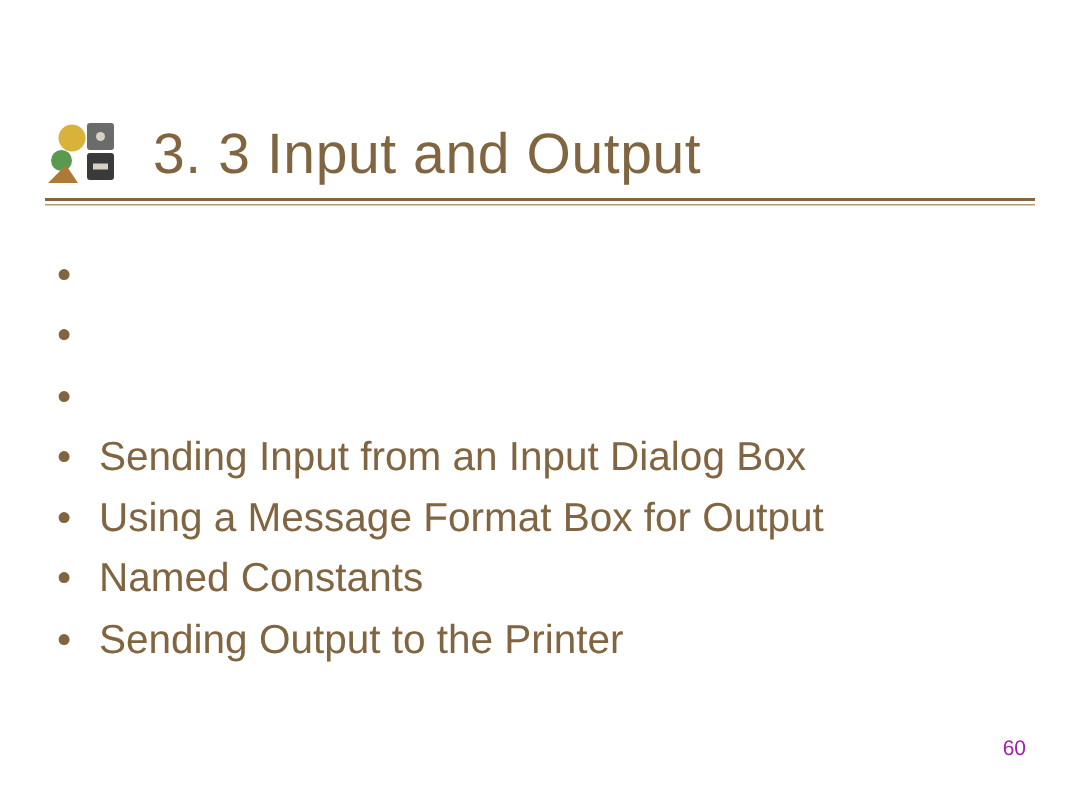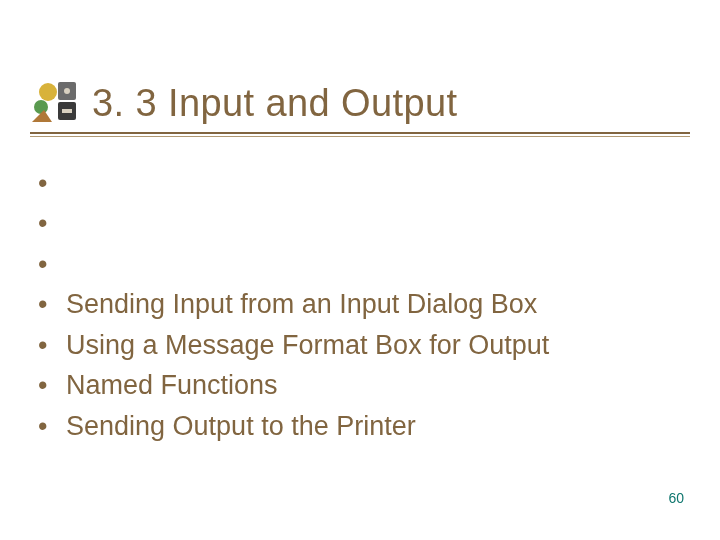--- a/index.html
+++ b/index.html
@@ -6,21 +6,21 @@
   html, body { width: 720px; height: 540px; background: #ffffff; font-family: Arial, Helvetica, sans-serif; }
   .slide {
     width: 720px;
     height: 540px;
     position: relative;
     padding: 80px 30px 40px 30px;
   }
   .header-row {
     display: flex;
     align-items: center;
-    gap: 12px;
+    gap: 22px;
     margin-bottom: 4px;
   }
   .logo {
     width: 50px;
     height: 46px;
     position: relative;
     flex-shrink: 0;
   }
   .title {
     color: #816540;
@@ -56,21 +56,21 @@
   .bullets li .dot {
     width: 30px;
     flex-shrink: 0;
     text-align: left;
     padding-left: 2px;
   }
   .page-number {
     position: absolute;
     bottom: 34px;
     right: 36px;
-    color: #0f766e;
+    color: #a21caf;
     font-size: 14px;
   }
 </style>
 </head>
 <body>
 
 <div class="slide">
 
   <div class="header-row">
     <div class="logo">
@@ -108,21 +108,21 @@
     <li>
       <span class="dot">•</span>
       <span>Sending Input from an Input Dialog Box</span>
     </li>
     <li>
       <span class="dot">•</span>
       <span>Using a Message Format Box for Output</span>
     </li>
     <li>
       <span class="dot">•</span>
-      <span>Named Functions</span>
+      <span>Named Constants</span>
     </li>
     <li>
       <span class="dot">•</span>
       <span>Sending Output to the Printer</span>
     </li>
   </ul>
 
   <div class="page-number">60</div>
 
 </div>

